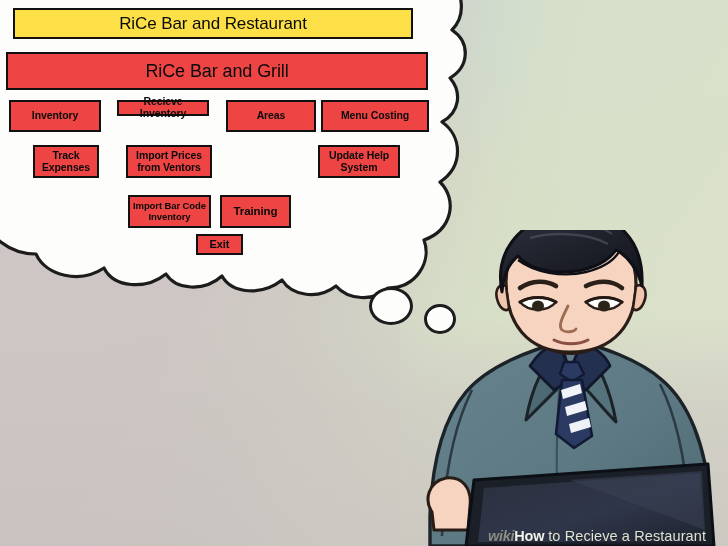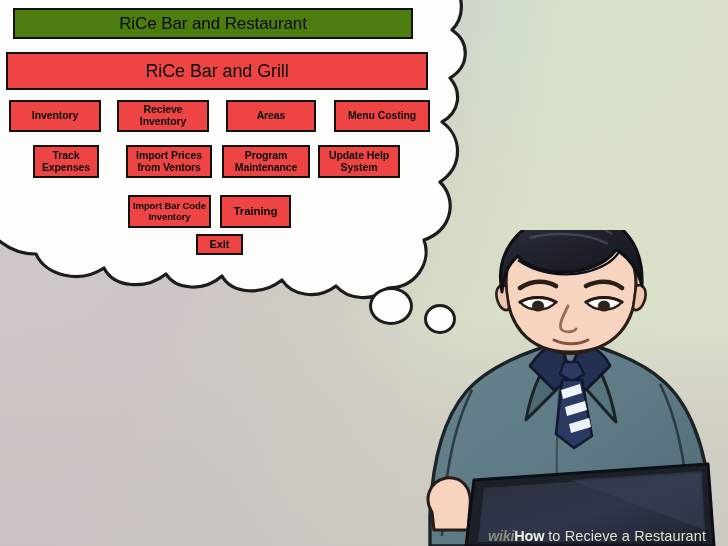--- a/index.html
+++ b/index.html
@@ -75,38 +75,38 @@
     justify-content: center;
     text-align: center;
     color: #0a0a0a;
     line-height: 1.12;
     letter-spacing: -0.1px;
   }
   .titlebar {
     left: 13px; top: 8px; width: 400px; height: 31px;
     font-size: 17px;
     font-weight: 400;
-    background: #4d7c0f;
+    background: #fde047;
   }
   .subtitle {
     left: 6px; top: 52px; width: 422px; height: 38px;
     font-size: 18px;
     font-weight: 400;
   }
   .btn {
     font-size: 10.5px;
     font-weight: bold;
     border-width: 2.5px;
     padding: 0 2px;
   }
   
   #b-inventory    { left: 9px;   top: 100px; width: 92px;  height: 32px; }
-  #b-recieve      { left: 117px; top: 100px; width: 92px;  height: 32px; }
+  #b-recieve      { left: 117px; top: 100px; width: 92px;  height: 16px; }
   #b-areas        { left: 226px; top: 100px; width: 90px;  height: 32px; }
-  #b-menucost     { left: 334px; top: 100px; width: 96px;  height: 32px; }
+  #b-menucost     { left: 321px; top: 100px; width: 108px;  height: 32px; }
   
   #b-track        { left: 33px;  top: 145px; width: 66px;  height: 33px; }
   #b-importprices { left: 126px; top: 145px; width: 86px;  height: 33px; }
   #b-progmaint    { left: 222px; top: 145px; width: 88px;  height: 33px; }
   #b-updatehelp   { left: 318px; top: 145px; width: 82px;  height: 33px; }
   
   #b-barcode      { left: 128px; top: 195px; width: 83px;  height: 33px; font-size: 9.5px; }
   #b-training     { left: 220px; top: 195px; width: 71px;  height: 33px; font-size: 11.5px; }
   
   #b-exit         { left: 196px; top: 234px; width: 47px;  height: 21px; font-size: 11px; }
@@ -186,21 +186,20 @@
 
     <div class="ui-box subtitle">RiCe Bar and Grill</div>
 
     <div class="ui-box btn" id="b-inventory">Inventory</div>
     <div class="ui-box btn" id="b-recieve">Recieve Inventory</div>
     <div class="ui-box btn" id="b-areas">Areas</div>
     <div class="ui-box btn" id="b-menucost">Menu Costing</div>
 
     <div class="ui-box btn" id="b-track">Track Expenses</div>
     <div class="ui-box btn" id="b-importprices">Import Prices from Ventors</div>
-    <div class="ui-box btn" id="b-progmaint">Program Maintenance</div>
     <div class="ui-box btn" id="b-updatehelp">Update Help System</div>
 
     <div class="ui-box btn" id="b-barcode">Import Bar Code Inventory</div>
     <div class="ui-box btn" id="b-training">Training</div>
 
     <div class="ui-box btn" id="b-exit">Exit</div>
   </div>
 
   <svg class="person-svg" viewBox="0 0 318 316">
     <defs>

